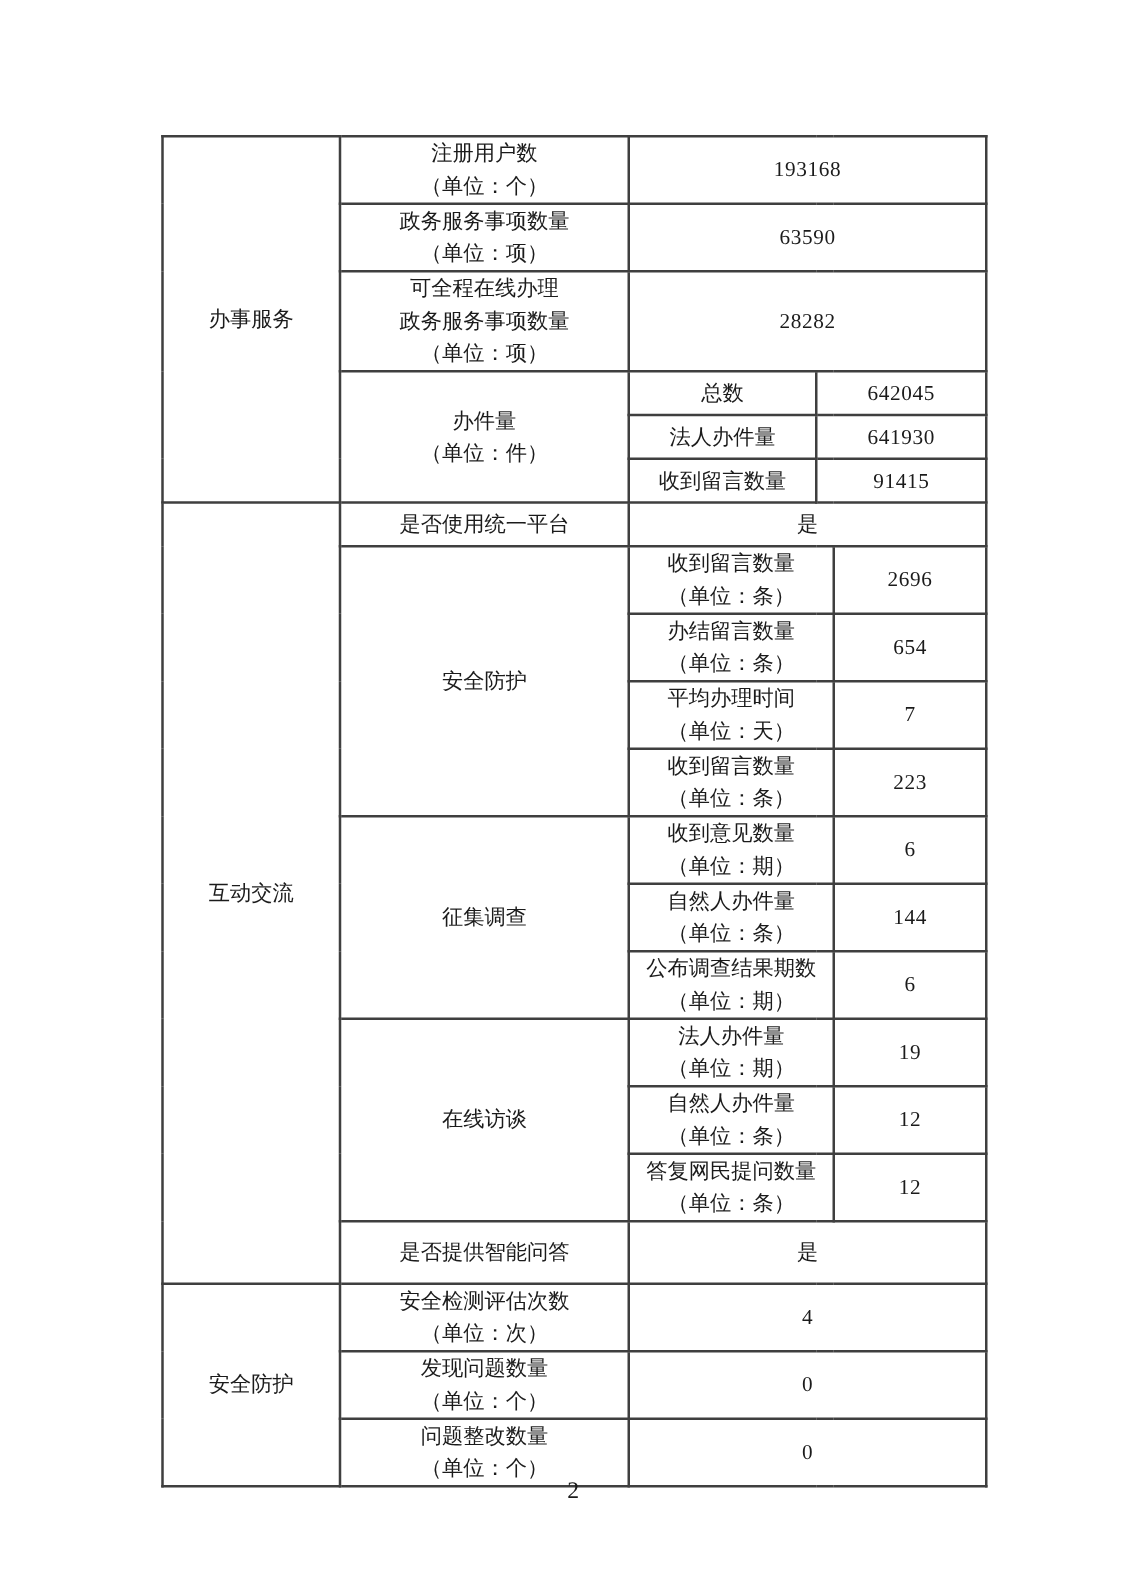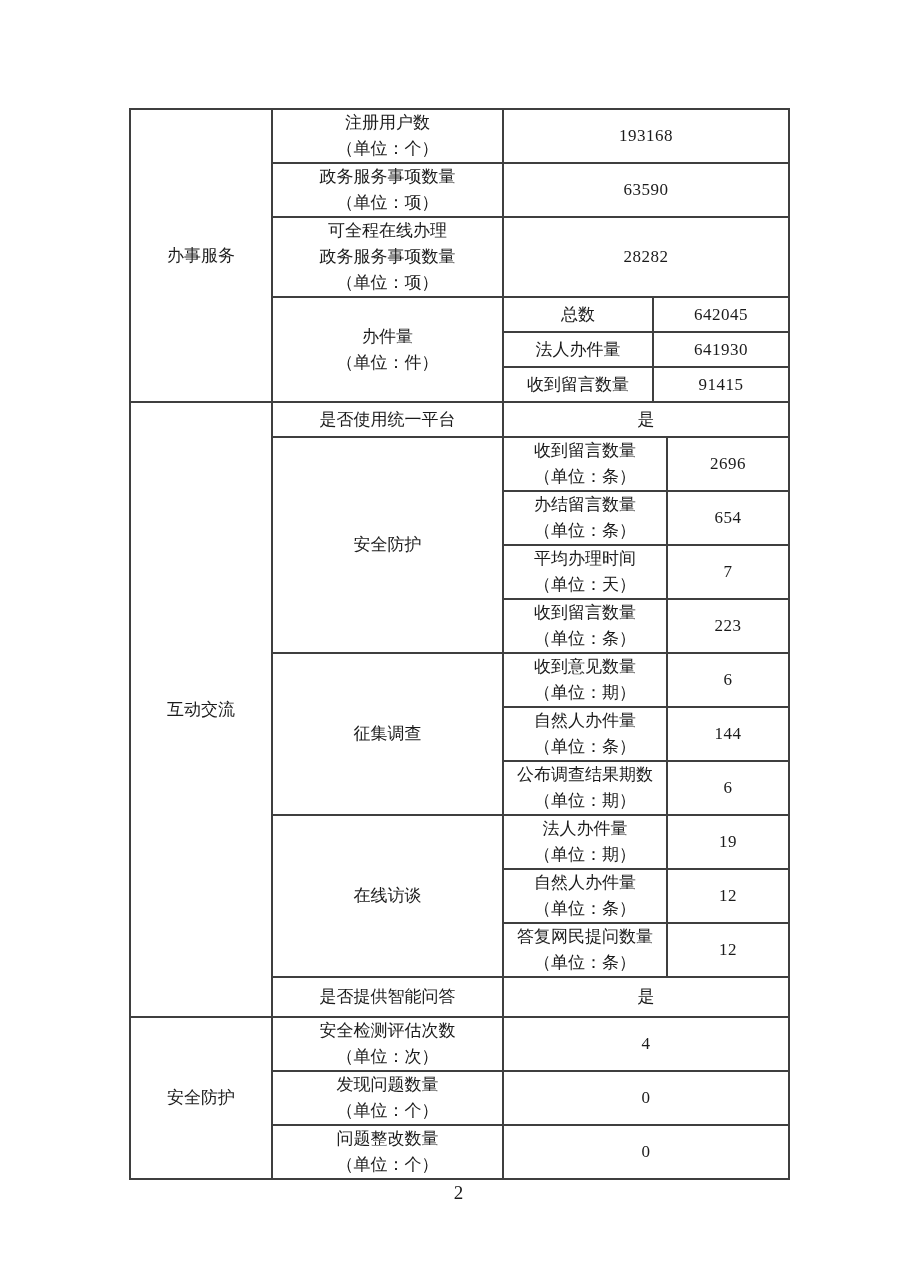--- a/index.html
+++ b/index.html
@@ -174,21 +174,21 @@
       <td class="num">12</td>
     </tr>
     <tr style="height:52px">
       <td colspan="2">
         <span class="cell-line">答复网民提问数量</span>
         <span class="cell-line">（单位：条）</span>
       </td>
       <td class="num">12</td>
     </tr>
 
-    <tr style="height:40px">
+    <tr style="height:50px">
       <td>是否提供智能问答</td>
       <td colspan="3">是</td>
     </tr>
 
     <tr style="height:53px">
       <td rowspan="3">安全防护</td>
       <td>
         <span class="cell-line">安全检测评估次数</span>
         <span class="cell-line">（单位：次）</span>
       </td>

